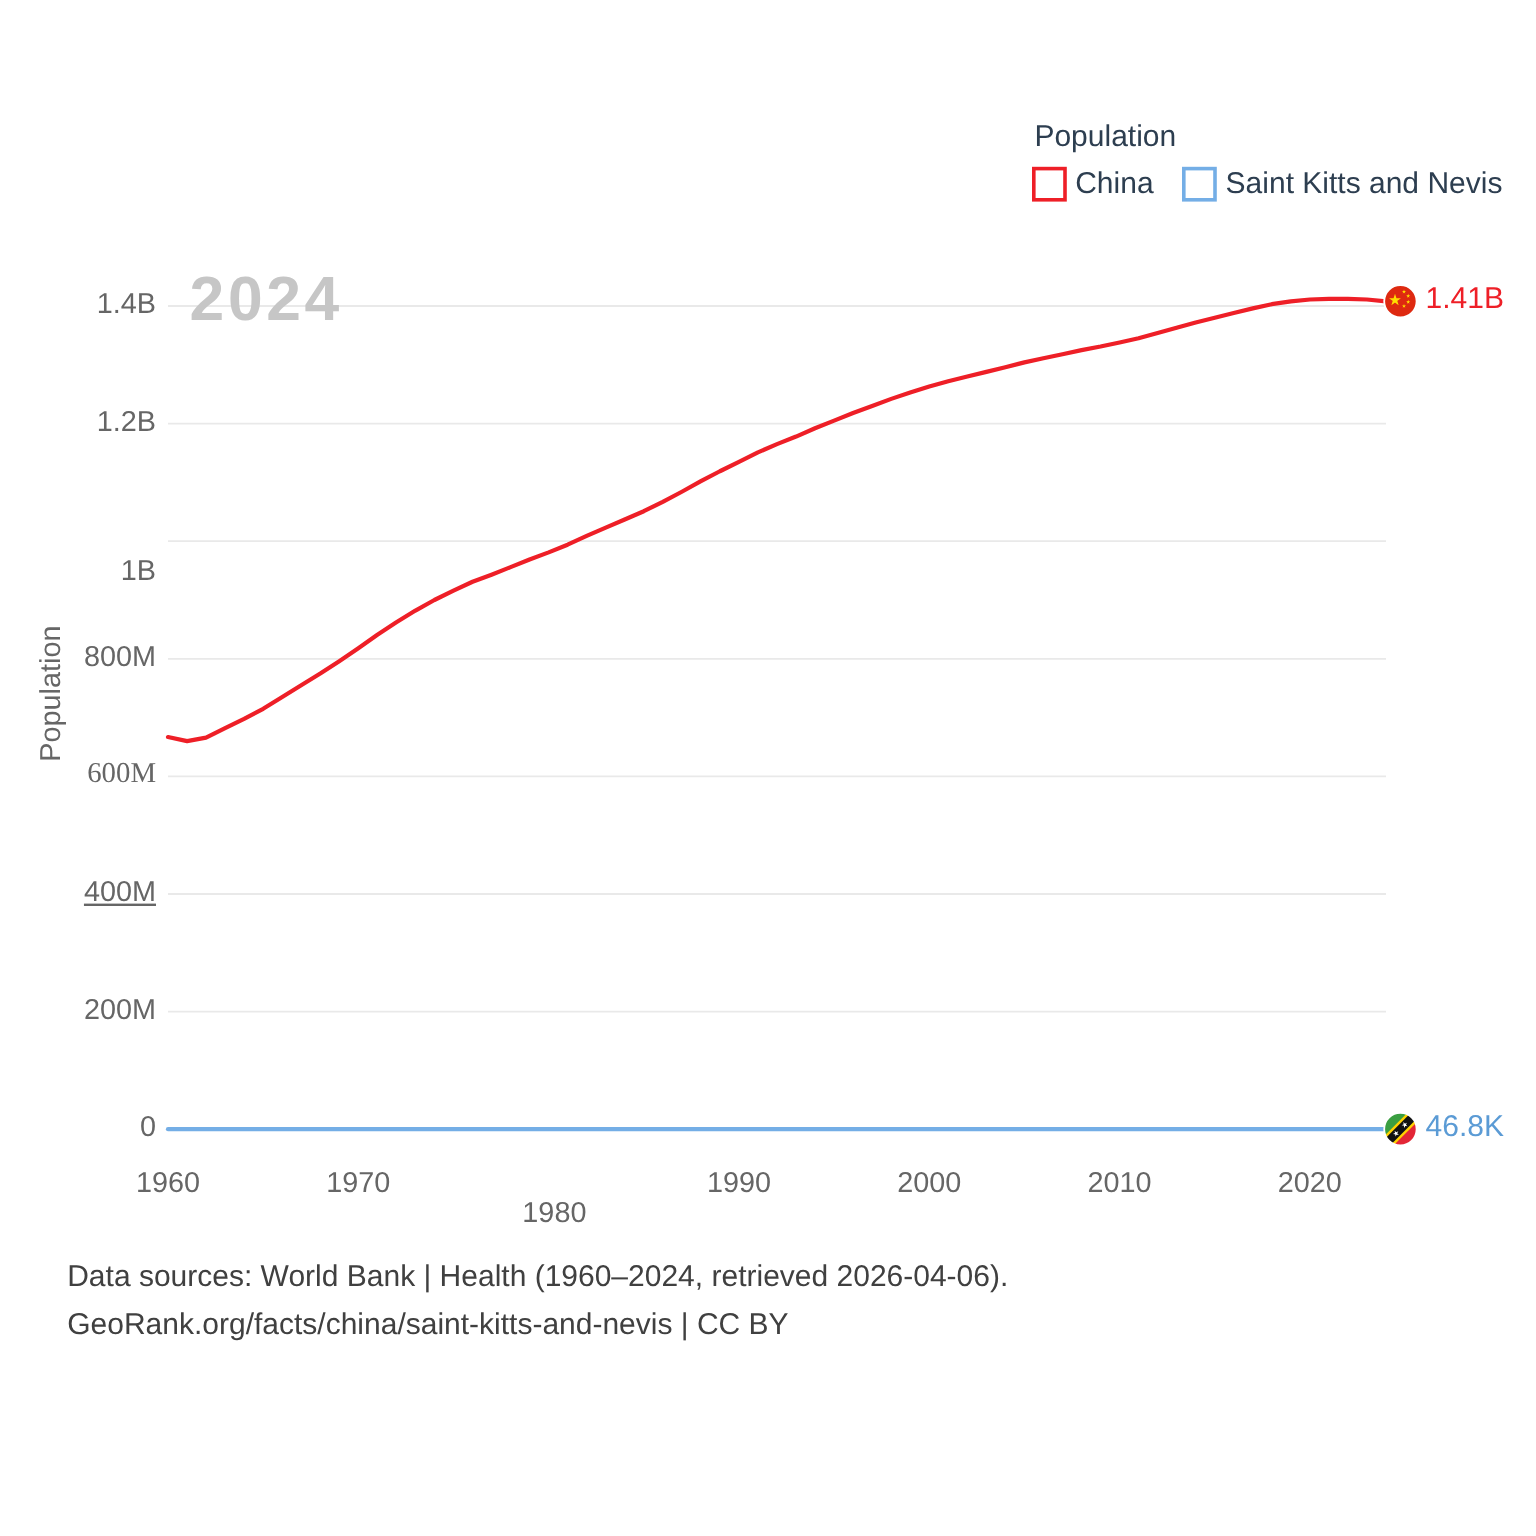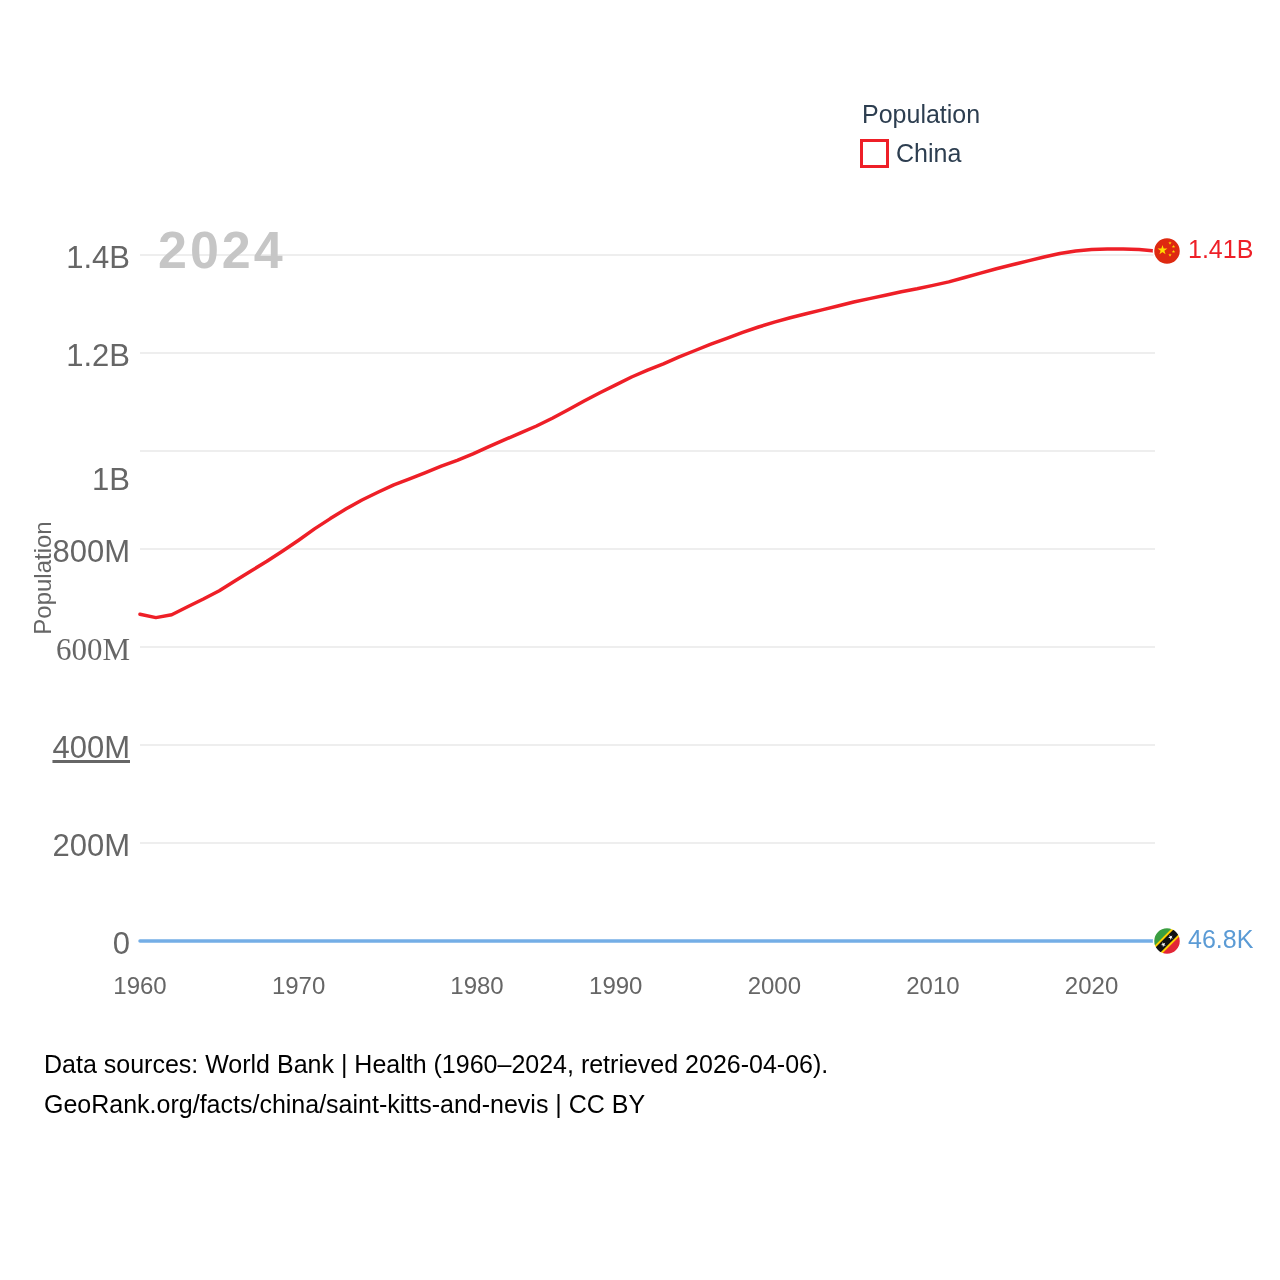--- a/index.html
+++ b/index.html
@@ -13,40 +13,44 @@
   .legend-rows{display:flex;align-items:flex-end;gap:24px;}
   .legend-item{display:flex;align-items:center;cursor:pointer;}
   .legend-swatch{width:23px;height:23px;border:3px solid #000;background:#fff;margin-right:7px;flex:none;}
   .legend-label{font-size:25px;color:#2d3e50;white-space:nowrap;}
   
   .watermark{
     position:absolute;left:158px;top:220px;font-size:52px;font-weight:bold;
     color:#c6c6c6;letter-spacing:3px;z-index:3;pointer-events:none;
   }
   
-  .ytick{position:absolute;left:0;width:130px;text-align:right;font-size:31px;color:#666;z-index:1;}
+  .ytick{position:absolute;left:0;width:130px;text-align:right;font-size:24px;color:#666;z-index:1;}
   .xtick{position:absolute;top:972px;width:90px;text-align:center;font-size:24px;color:#666;z-index:1;}
   .y-axis-title{
     position:absolute;left:43px;top:578px;transform:translate(-50%,-50%) rotate(-90deg);
     font-size:24px;color:#666;white-space:nowrap;z-index:1;
   }
   .end-label{position:absolute;left:1188px;font-size:25px;font-weight:normal;white-space:nowrap;z-index:4;}
   
-  .footer{position:absolute;left:44px;top:1044px;font-size:25px;line-height:40px;color:#000000;z-index:1;}
+  .footer{position:absolute;left:56px;top:1044px;font-size:25px;line-height:40px;color:#404040;z-index:1;}
   svg.chart{position:absolute;left:0;top:0;z-index:2;}
 </style>
 </head>
 <body>
 
 <div class="legend">
   <div class="legend-title">Population</div>
   <div class="legend-rows">
     <div class="legend-item">
       <span class="legend-swatch" id="swatch-0" style="border-color: rgb(238, 31, 39);"></span>
       <span class="legend-label">China</span>
+    </div>
+    <div class="legend-item">
+      <span class="legend-swatch" id="swatch-1" style="border-color: rgb(116, 174, 230);"></span>
+      <span class="legend-label">Saint Kitts and Nevis</span>
     </div>
   </div>
 </div>
 
 <div class="watermark">2024</div>
 
 <div class="y-axis-title">Population</div>
 
 <svg class="chart" id="chart-svg" width="1280" height="1280" viewBox="0 0 1280 1280">
     <g>
@@ -91,21 +95,21 @@
     <div class="ytick" style="top: 730px; text-decoration: underline;">400M</div>
     <div class="ytick" style="top: 632px; font-family: Liberation Serif, serif;">600M</div>
     <div class="ytick" style="top: 534px;">800M</div>
     <div class="ytick" style="top: 436px; margin-top: 26px;">1B</div>
     <div class="ytick" style="top: 338px;">1.2B</div>
     <div class="ytick" style="top: 240px;">1.4B</div>
   </div>
 <div id="xtick-container">
     <div class="xtick" style="left: 95px;">1960</div>
     <div class="xtick" style="left: 253.594px;">1970</div>
-    <div class="xtick" style="left: 432px;">1980</div>
+    <div class="xtick" style="left: 417px; margin-top: 25px;">1980</div>
     <div class="xtick" style="left: 570.781px;">1990</div>
     <div class="xtick" style="left: 729.375px;">2000</div>
     <div class="xtick" style="left: 887.969px;">2010</div>
     <div class="xtick" style="left: 1046.56px;">2020</div>
   </div>
 
 <div class="end-label" id="end-label-china" style="top: 235.08px; color: rgb(238, 31, 39);">1.41B</div>
 <div class="end-label" id="end-label-skn" style="top: 924.977px; color: rgb(91, 155, 213);">46.8K</div>
 
 <div class="footer">

